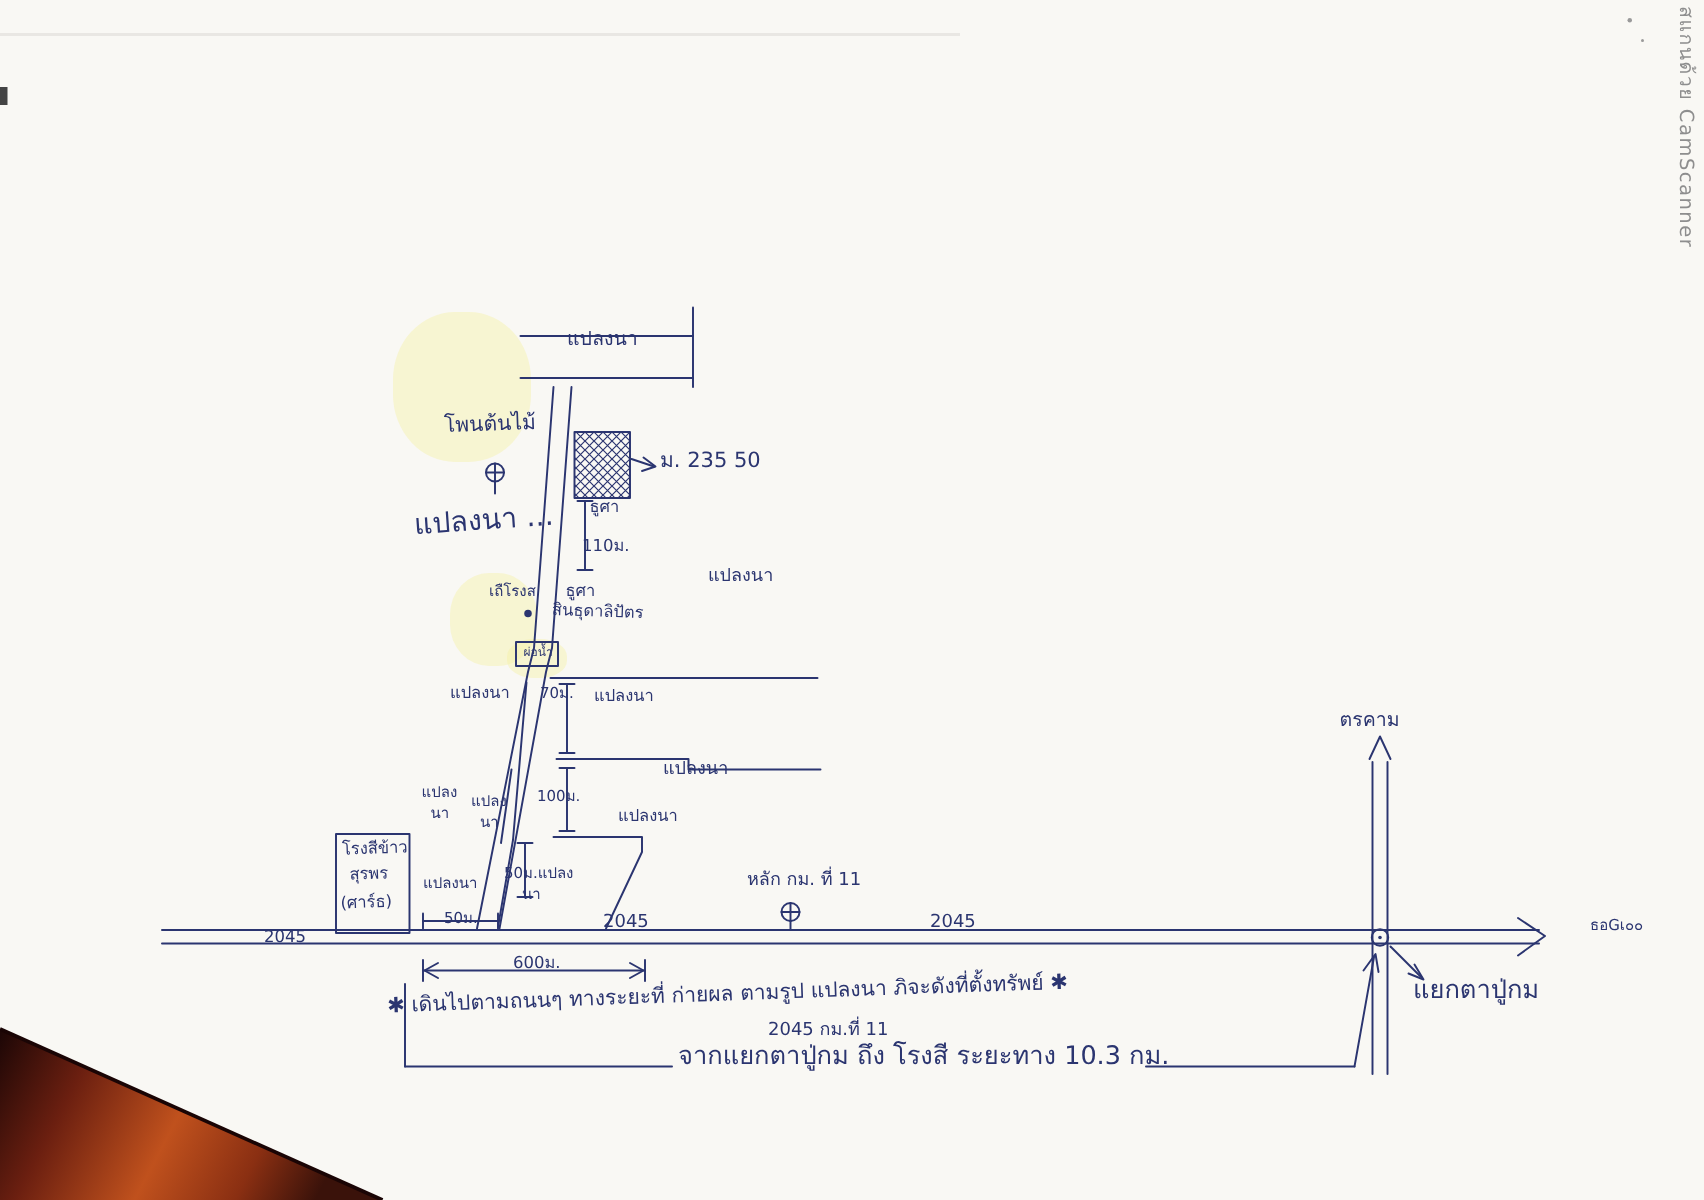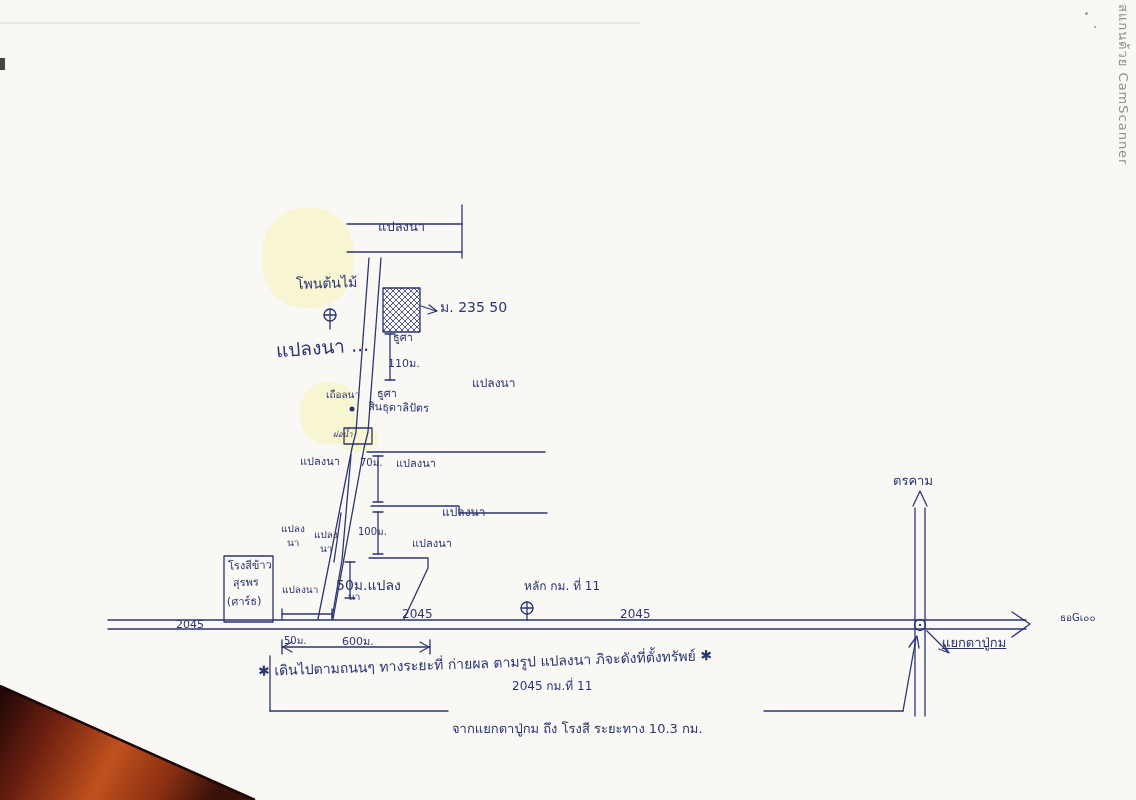--- a/index.html
+++ b/index.html
@@ -171,52 +171,52 @@
     </g>
   </svg>
 
   <div class="lbl" style="left:378px;top:220px;font-size:13px;">แปลงนา</div>
   <div class="lbl r-2" style="left:296px;top:276px;font-size:14px;">โพนต้นไม้</div>
   <div class="lbl" style="left:440px;top:300px;font-size:14px;">ม. 235 50</div>
   <div class="lbl r-4" style="left:276px;top:338px;font-size:19px;">แปลงนา ...</div>
   <div class="lbl" style="left:393px;top:332px;font-size:11px;">ธูศา</div>
   <div class="lbl" style="left:388px;top:358px;font-size:11px;">110ม.</div>
   <div class="lbl" style="left:472px;top:377px;font-size:12px;">แปลงนา</div>
-  <div class="lbl" style="left:326px;top:390px;font-size:10px;">เถือลนา</div>
+  <div class="lbl" style="left:326px;top:390px;font-size:10px;">เถืโรงส</div>
   <div class="lbl" style="left:377px;top:388px;font-size:11px;">ธูศา</div>
   <div class="lbl r2" style="left:368px;top:402px;font-size:11px;">สินธุดาลิปัตร</div>
-  <div class="lbl" style="left:333px;top:431px;font-size:8px;font-style:italic;">ผ่อน้ำ</div>
+  <div class="lbl" style="left:349px;top:431px;font-size:8px;">ผ่อน้ำ</div>
   <div class="lbl" style="left:300px;top:456px;font-size:11px;">แปลงนา</div>
   <div class="lbl" style="left:360px;top:458px;font-size:10px;">70ม.</div>
   <div class="lbl" style="left:396px;top:458px;font-size:11px;">แปลงนา</div>
   <div class="lbl" style="left:442px;top:506px;font-size:12px;">แปลงนา</div>
   <div class="lbl" style="left:281px;top:524px;font-size:10px;">แปลง</div>
   <div class="lbl" style="left:287px;top:538px;font-size:10px;">นา</div>
   <div class="lbl" style="left:314px;top:530px;font-size:10px;">แปลง</div>
   <div class="lbl" style="left:320px;top:544px;font-size:10px;">นา</div>
   <div class="lbl" style="left:358px;top:527px;font-size:10px;">100ม.</div>
   <div class="lbl" style="left:412px;top:538px;font-size:11px;">แปลงนา</div>
   <div class="lbl r-2" style="left:228px;top:560px;font-size:11px;">โรงสีข้าว</div>
   <div class="lbl r-2" style="left:233px;top:577px;font-size:11px;">สุรพร</div>
   <div class="lbl r-2" style="left:227px;top:596px;font-size:11px;">(ศาร์ธ)</div>
   <div class="lbl" style="left:282px;top:585px;font-size:10px;">แปลงนา</div>
-  <div class="lbl" style="left:336px;top:578px;font-size:14px;">50ม.แปลง</div>
+  <div class="lbl" style="left:336px;top:578px;font-size:10px;">50ม.แปลง</div>
   <div class="lbl" style="left:348px;top:592px;font-size:10px;">นา</div>
-  <div class="lbl" style="left:284px;top:608px;font-size:10px;margin-top:28px;">50ม.</div>
+  <div class="lbl" style="left:296px;top:608px;font-size:10px;">50ม.</div>
   <div class="lbl" style="left:176px;top:619px;font-size:11px;">2045</div>
   <div class="lbl" style="left:402px;top:608px;font-size:12px;">2045</div>
   <div class="lbl" style="left:620px;top:608px;font-size:12px;">2045</div>
-  <div class="lbl" style="left:498px;top:580px;font-size:12px;margin-left:26px;">หลัก กม. ที่ 11</div>
+  <div class="lbl" style="left:498px;top:580px;font-size:12px;">หลัก กม. ที่ 11</div>
   <div class="lbl" style="left:342px;top:636px;font-size:11px;">600ม.</div>
   <div class="lbl" style="left:512px;top:632px;font-size:12px;margin-top:48px;">2045 กม.ที่ 11</div>
   <div class="lbl" style="left:1060px;top:613px;font-size:10px;">ธอGเ๐๐</div>
   <div class="lbl" style="left:893px;top:474px;font-size:13px;">ตรคาม</div>
-  <div class="lbl" style="left:942px;top:636px;font-size:13px;text-decoration:underline;">แยกตาปู่กม</div>
+  <div class="lbl" style="left:942px;top:652px;font-size:17px;">แยกตาปู่กม</div>
   <div class="lbl r-2" style="left:258px;top:656px;font-size:14px;">✱ เดินไปตามถนนๆ ทางระยะที่ ก่ายผล ตามรูป แปลงนา ภิจะดังที่ตั้งทรัพย์ ✱</div>
-  <div class="lbl" style="left:452px;top:696px;font-size:13px;margin-top:26px;">จากแยกตาปู่กม ถึง โรงสี ระยะทาง 10.3 กม.</div>
+  <div class="lbl" style="left:452px;top:696px;font-size:17px;">จากแยกตาปู่กม ถึง โรงสี ระยะทาง 10.3 กม.</div>
 
   <div class="speck" style="left:0;top:58px;width:5px;height:12px;"></div>
   <div class="dot" style="left:1085px;top:12px;width:3px;height:3px;"></div>
   <div class="dot" style="left:1094px;top:26px;width:2px;height:2px;"></div>
 
   <div class="watermark">สแกนด้วย CamScanner</div>
 
 </div>
 
 </body></html>

